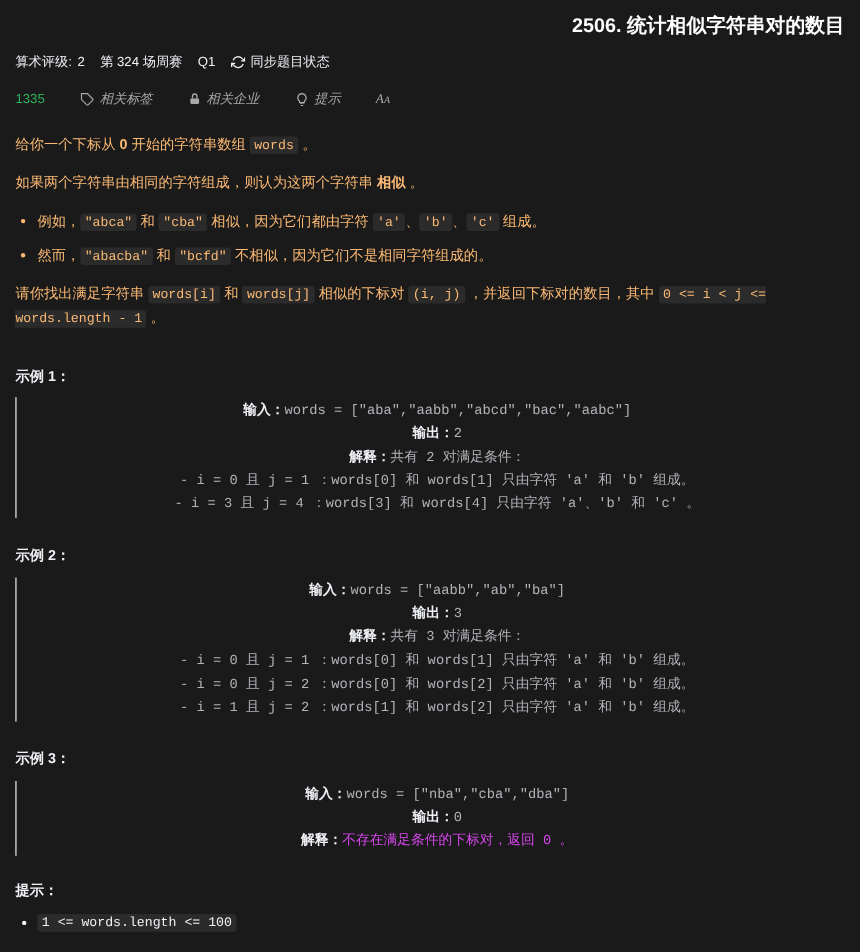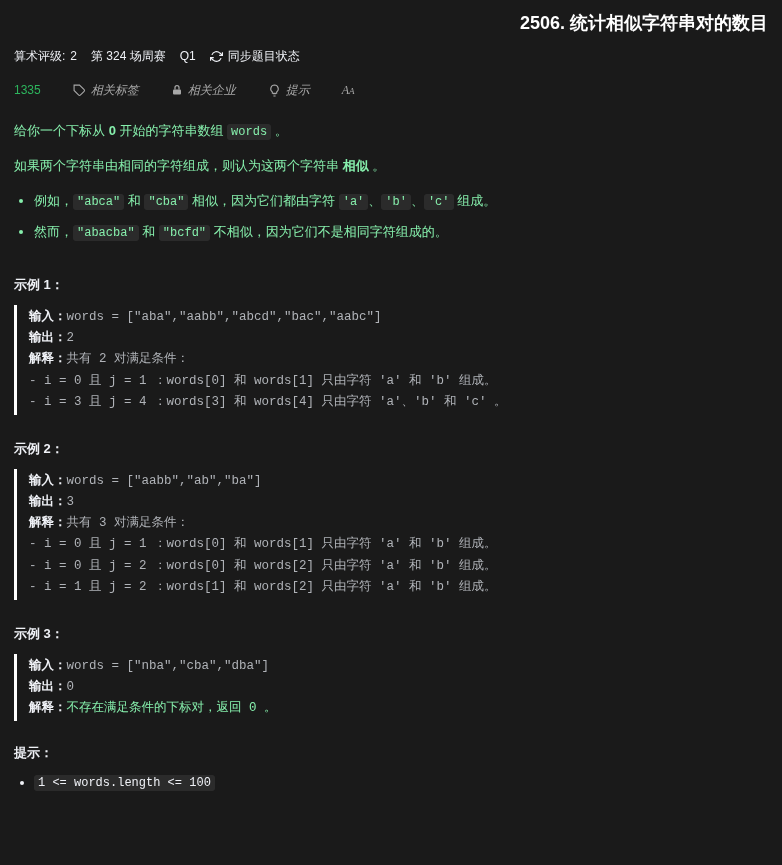--- a/index.html
+++ b/index.html
@@ -32,48 +32,49 @@
     display: flex;
     align-items: center;
     gap: 32px;
     font-size: 12px;
     color: #a8a8a8;
     margin-bottom: 22px;
   }
   .count-badge { color: #2db55d; font-size: 12px; }
   .tool-item { display: flex; align-items: center; gap: 5px; cursor: pointer; font-style: italic; }
   .tool-item svg { flex-shrink:0; }
-  .desc-block { margin-bottom: 32px; font-size: 13px; color: #86efac; line-height:1.6;}
+  .desc-block { margin-bottom: 32px; font-size: 13px; color: #fdba74; line-height:1.6;}
   .desc-block p { margin-bottom: 14px; }
   code, .mono {
     font-family: Menlo, Consolas, "Courier New", monospace;
     font-size: 12.5px;
   }
   .inline-code {
     font-family: Menlo, Consolas, "Courier New", monospace;
     background: rgba(255,255,255,0.08);
     padding: 1px 4px;
     border-radius: 3px;
     font-size: 12px;
   }
   ul.bullets { list-style: disc; padding-left: 20px; margin-bottom: 14px; }
   ul.bullets li { margin-bottom: 10px; }
   .section-label { font-weight: 600; margin: 24px 0 10px 0; font-size:13px;}
   pre.example {
     font-family: Menlo, Consolas, "Courier New", monospace;
     font-size: 12.5px;
     line-height: 1.7;
     color: #b0b3b8;
-    border-left: 3px solid #ffffff;
+    border-left: 1px solid #ffffff;
     padding: 2px 0 2px 12px;
     margin: 8px 0 6px 0;
     white-space: pre-wrap;
+    text-align: center;
   }
   pre.example .k { color: #eff1f6; font-weight: 600; }
-  pre.example .dim { color: #86efac; }
+  pre.example .dim { color: #d946ef; }
   .constraints { list-style: disc; padding-left: 20px; }
   .constraints li { margin-bottom: 14px; font-size:12.5px; }
 </style>
 </head>
 <body>
 
 <div class="title">2506. 统计相似字符串对的数目</div>
 
 <div class="meta-row">
   <div class="meta-item">
@@ -126,20 +127,23 @@
     <span>如果两个字符串由相同的字符组成，则认为这两个字符串 </span><strong>相似</strong><span> 。</span>
   </p>
   <ul class="bullets">
     <li>
       <span>例如，</span><code class="inline-code">"abca"</code><span> 和 </span><code class="inline-code">"cba"</code><span> 相似，因为它们都由字符 </span><code class="inline-code">'a'</code><span>、</span><code class="inline-code">'b'</code><span>、</span><code class="inline-code">'c'</code><span> 组成。</span>
     </li>
     <li>
       <span>然而，</span><code class="inline-code">"abacba"</code><span> 和 </span><code class="inline-code">"bcfd"</code><span> 不相似，因为它们不是相同字符组成的。</span>
     </li>
   </ul>
+  <p>
+    <span>请你找出满足字符串 </span><code class="inline-code">words[i]</code><span> 和 </span><code class="inline-code">words[j]</code><span> 相似的下标对 </span><code class="inline-code">(i, j)</code><span> ，并返回下标对的数目，其中 </span><code class="inline-code">0 &lt;= i &lt; j &lt;= words.length - 1</code><span> 。</span>
+  </p>
 </div>
 
 <div class="section-label">示例 1：</div>
 <pre class="example"><span class="k">输入：</span>words = ["aba","aabb","abcd","bac","aabc"]
 <span class="k">输出：</span>2
 <span class="k">解释：</span>共有 2 对满足条件：
 - i = 0 且 j = 1 ：words[0] 和 words[1] 只由字符 'a' 和 'b' 组成。
 - i = 3 且 j = 4 ：words[3] 和 words[4] 只由字符 'a'、'b' 和 'c' 。</pre>
 
 <div class="section-label">示例 2：</div>

